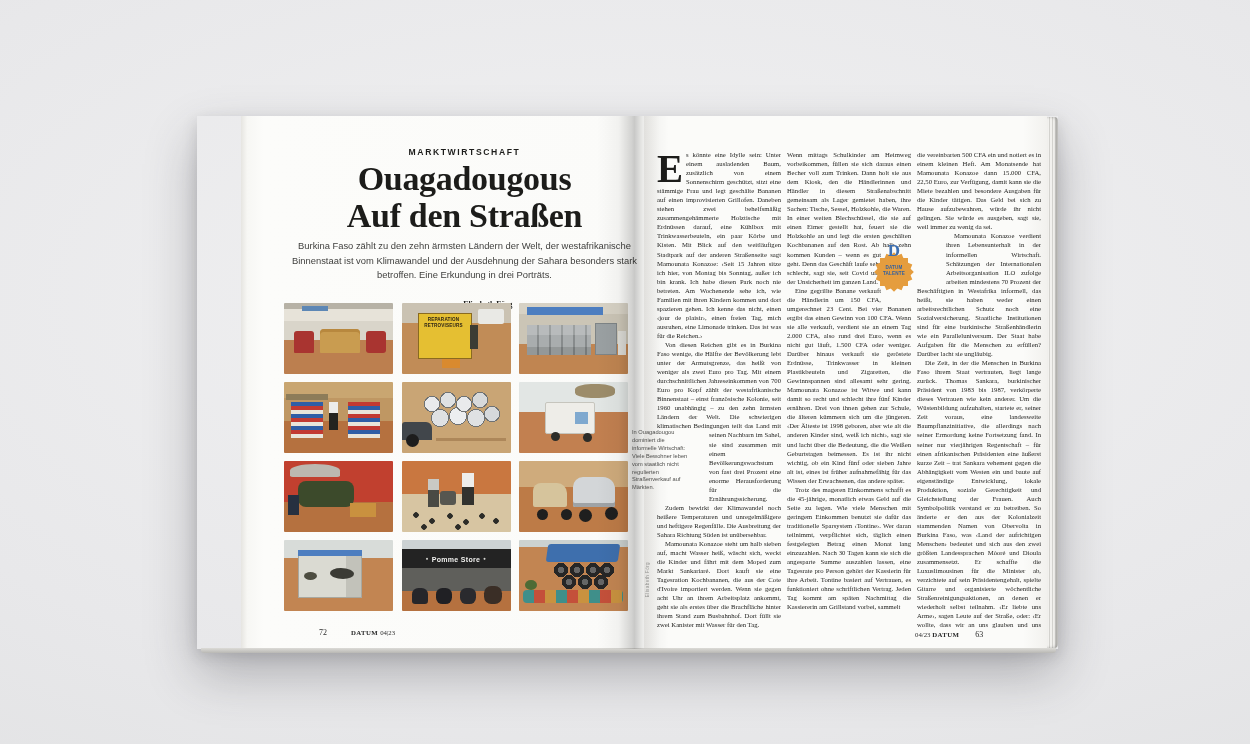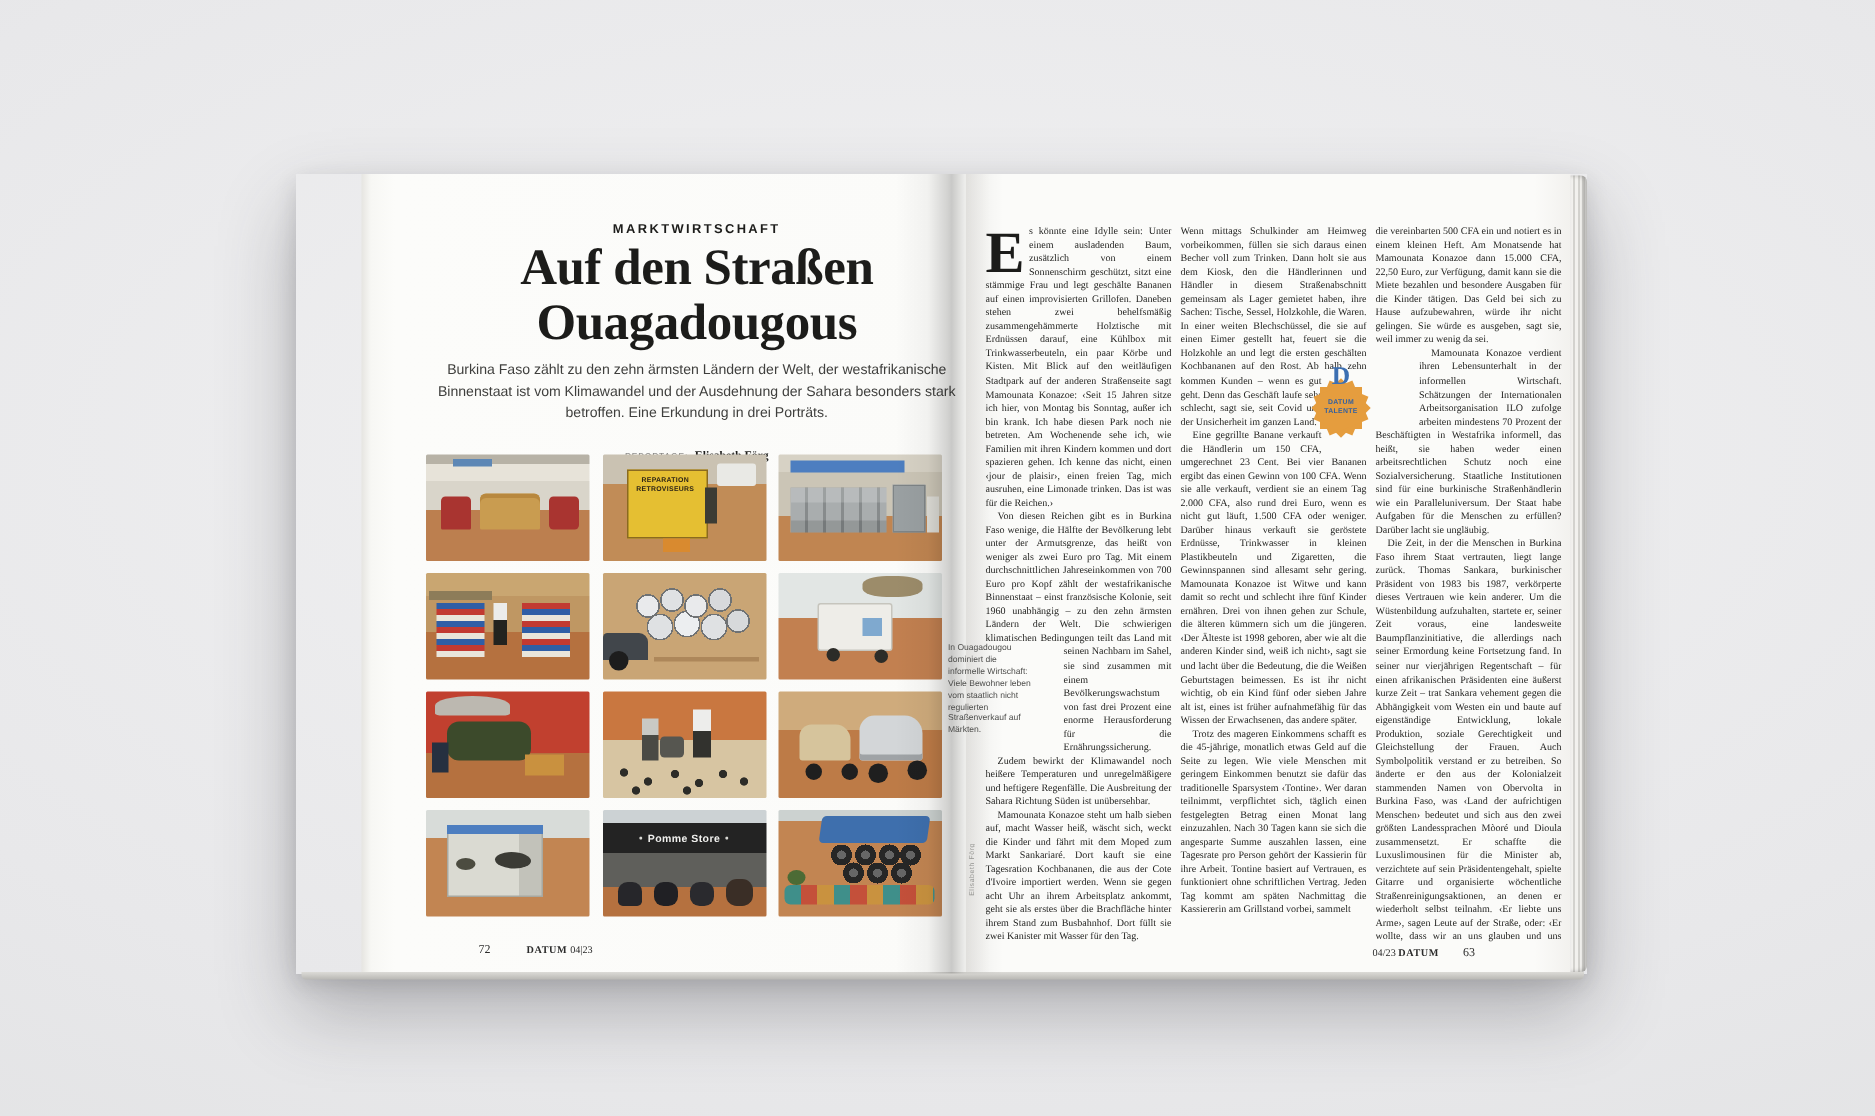--- a/index.html
+++ b/index.html
@@ -165,22 +165,22 @@
 </style>
 </head>
 <body>
 
 <div class="stage">
   <div class="spread">
 
     <div class="page page-left">
       <div class="kicker">MARKTWIRTSCHAFT</div>
       <h1 class="title">
+          <span class="tl">Ouagadougous</span>
           <span class="tl">Auf den Straßen</span>
-          <span class="tl">Ouagadougous</span>
         </h1>
       <p class="subtitle">Burkina Faso zählt zu den zehn ärmsten Ländern der Welt, der westafrikanische Binnenstaat ist vom Klimawandel und der Ausdehnung der Sahara besonders stark betroffen. Eine Erkundung in drei Porträts.</p>
       <div class="byline">
         <span class="byline-label">REPORTAGE:</span>
         <span class="byline-name">Elisabeth Förg</span>
       </div>
 
       <div class="photo-grid">
         <figure class="photo v1" title="Straßenstand mit roten und goldenen Polstermöbeln vor einem Möbelgeschäft">
             <div class="s1"></div>

